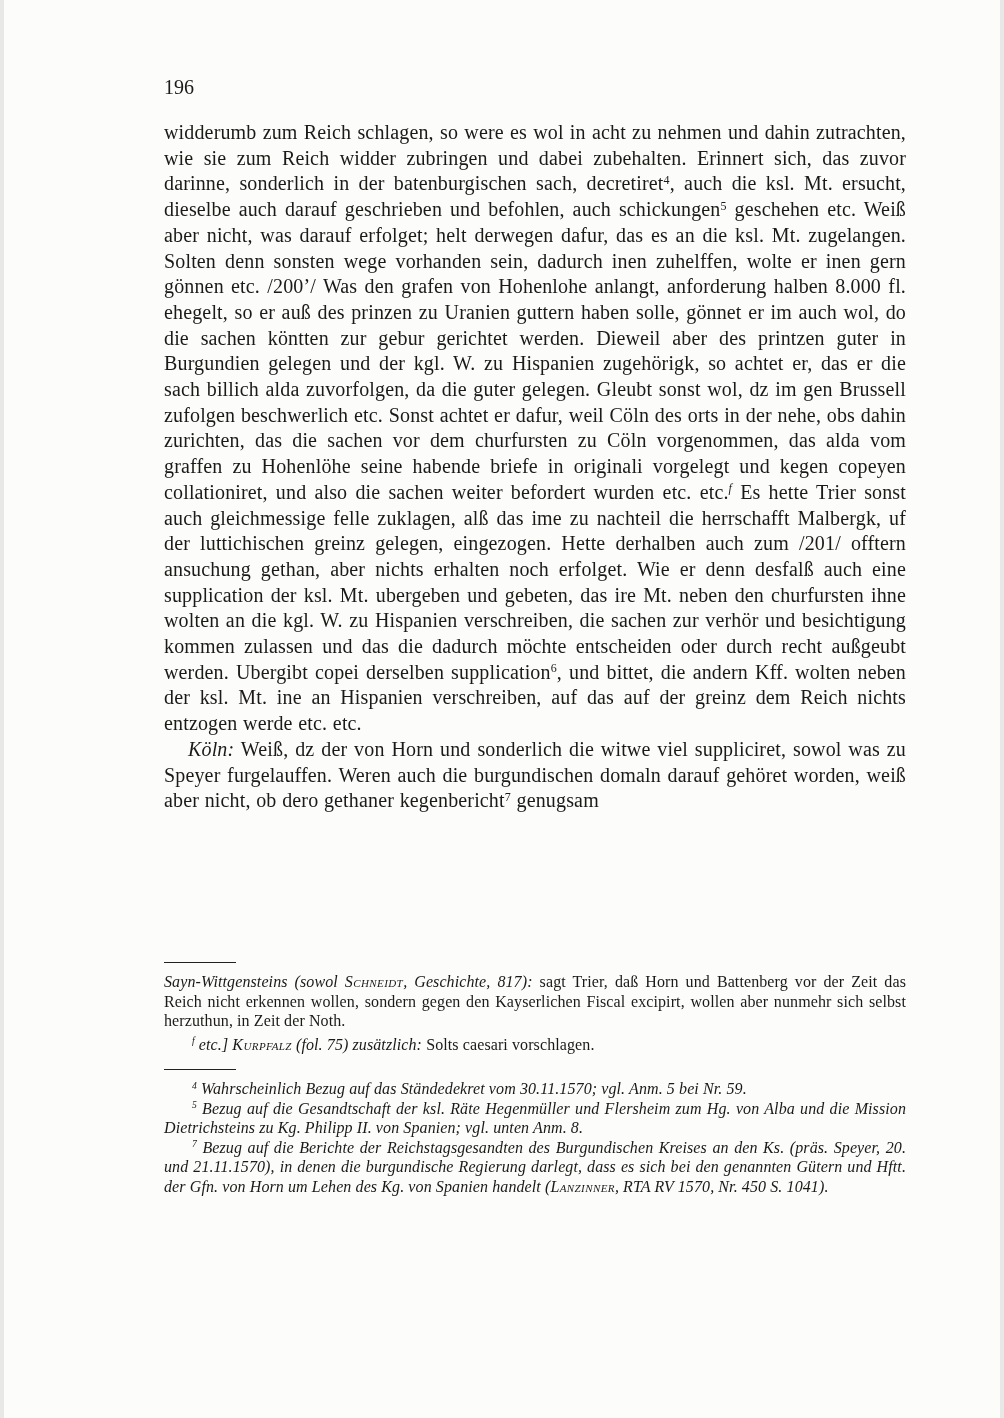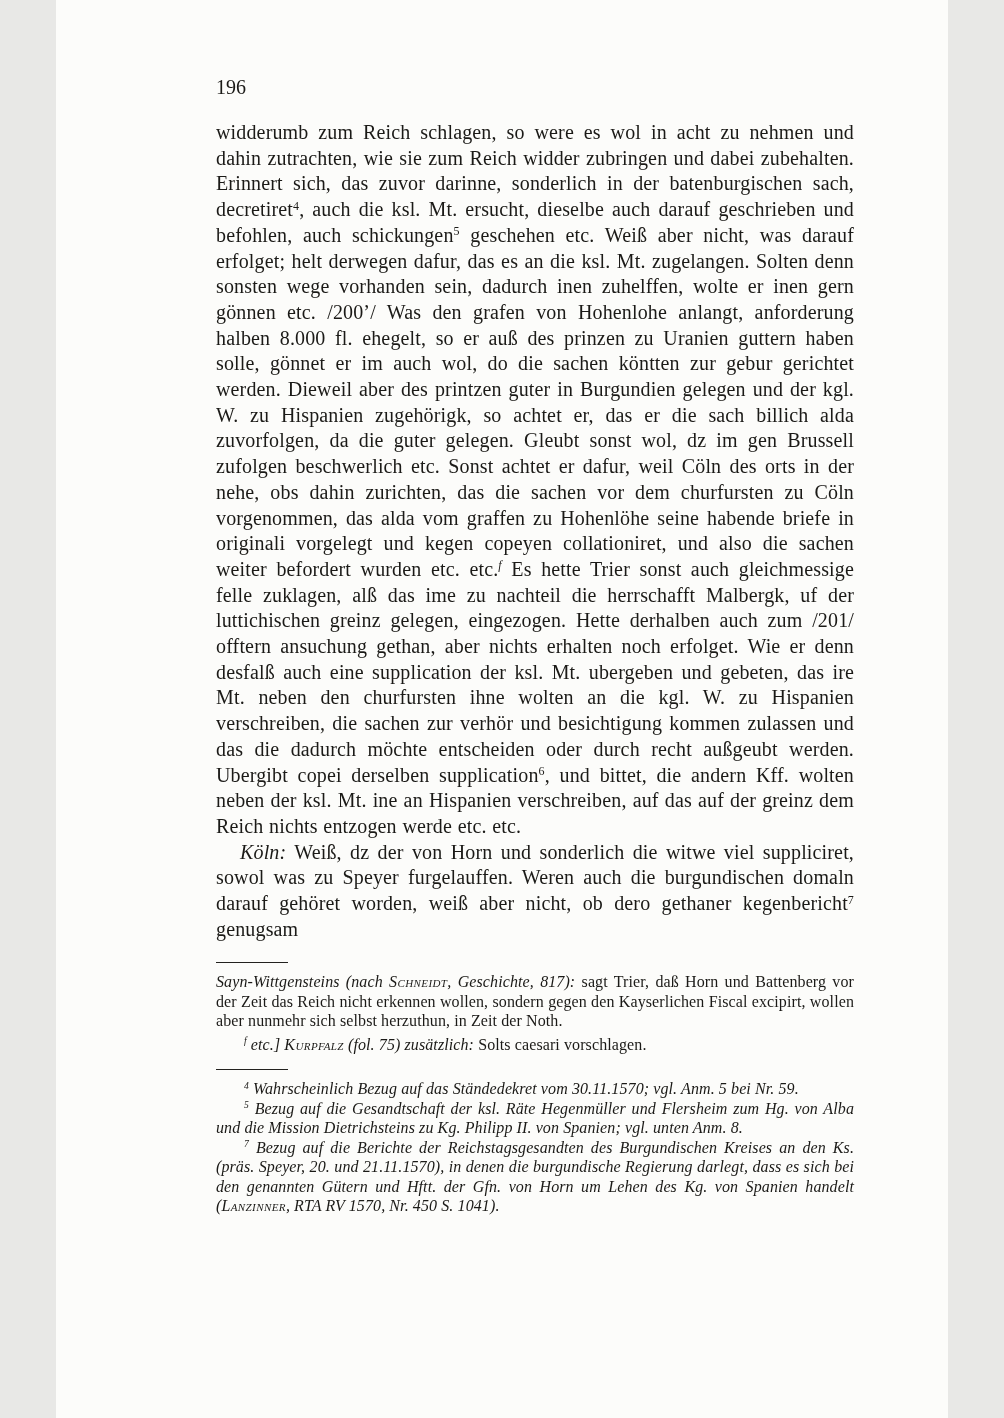--- a/index.html
+++ b/index.html
@@ -2,21 +2,21 @@
 <html lang="de" style="--paper: #fcfcfa; --ink: #1b1a17;"><head>
 <meta charset="utf-8">
 <style>
   :root{
     --paper:#fcfcfa;
     --ink:#1b1a17;
   }
   html,body{margin:0;padding:0;background:#e8e8e6;}
   .page{
     position:relative;
-    width:892px;height:1418px;
+    width:996px;height:1418px;
     margin:0 auto;
     background:var(--paper);
     color:var(--ink);
     font-family:"Liberation Serif", serif;
     box-sizing:border-box;
     padding:76px 94px 0 160px;
     overflow:hidden;
   }
   
   .pagehead{position:relative;height:28px;margin-bottom:16px;}
@@ -72,21 +72,21 @@
 
   <section class="bodytext">
     <p><span>widderumb zum Reich schlagen, so were es wol in acht zu nehmen und dahin zutrachten, wie sie zum Reich widder zubringen und dabei zubehalten. Erinnert sich, das zuvor darinne, sonderlich in der batenburgischen sach, decretiret</span><sup>4</sup><span>, auch die ksl. Mt. ersucht, dieselbe auch darauf geschrieben und befohlen, auch schickungen</span><sup>5</sup><span> geschehen etc. Weiß aber nicht, was darauf erfolget; helt derwegen dafur, das es an die ksl. Mt. zugelangen. Solten denn sonsten wege vorhanden sein, dadurch inen zuhelffen, wolte er inen gern gönnen etc. /200’/ Was den grafen von Hohenlohe anlangt, anforderung halben 8.000 fl. ehegelt, so er auß des prinzen zu Uranien guttern haben solle, gönnet er im auch wol, do die sachen köntten zur gebur gerichtet werden. Dieweil aber des printzen guter in Burgundien gelegen und der kgl. W. zu Hispanien zugehörigk, so achtet er, das er die sach billich alda zuvorfolgen, da die guter gelegen. Gleubt sonst wol, dz im gen Brussell zufolgen beschwerlich etc. Sonst achtet er dafur, weil Cöln des orts in der nehe, obs dahin zurichten, das die sachen vor dem churfursten zu Cöln vorgenommen, das alda vom graffen zu Hohenlöhe seine habende briefe in originali vorgelegt und kegen copeyen collationiret, und also die sachen weiter befordert wurden etc. etc.</span><sup class="i">f</sup><span> Es hette Trier sonst auch gleichmessige felle zuklagen, alß das ime zu nachteil die herrschafft Malbergk, uf der luttichischen greinz gelegen, eingezogen. Hette derhalben auch zum /201/ offtern ansuchung gethan, aber nichts erhalten noch erfolget. Wie er denn desfalß auch eine supplication der ksl. Mt. ubergeben und gebeten, das ire Mt. neben den churfursten ihne wolten an die kgl. W. zu Hispanien verschreiben, die sachen zur verhör und besichtigung kommen zulassen und das die dadurch möchte entscheiden oder durch recht außgeubt werden. Ubergibt copei derselben supplication</span><sup>6</sup><span>, und bittet, die andern Kff. wolten neben der ksl. Mt. ine an Hispanien verschreiben, auf das auf der greinz dem Reich nichts entzogen werde etc. etc.</span></p>
     <p class="indent"><span class="i">Köln:</span><span> Weiß, dz der von Horn und sonderlich die witwe viel suppliciret, sowol was zu Speyer furgelauffen. Weren auch die burgundischen domaln darauf gehöret worden, weiß aber nicht, ob dero gethaner kegenbericht</span><sup>7</sup><span> genugsam</span></p>
   </section>
 
   <div class="notes">
 
     <section class="apparatus">
       <hr class="rule">
-      <p><span class="i">Sayn-Wittgensteins (nach </span><span class="i sc">Schneidt</span><span class="i">, Geschichte, 817):</span><span> sagt Trier, daß Horn und Battenberg vor der Zeit das Reich nicht erkennen wollen, sondern gegen den Kayserlichen Fiscal excipirt, wollen aber nunmehr sich selbst herzuthun, in Zeit der Noth.</span></p>
+      <p><span class="i">Sayn-Wittgensteins (sowol </span><span class="i sc">Schneidt</span><span class="i">, Geschichte, 817):</span><span> sagt Trier, daß Horn und Battenberg vor der Zeit das Reich nicht erkennen wollen, sondern gegen den Kayserlichen Fiscal excipirt, wollen aber nunmehr sich selbst herzuthun, in Zeit der Noth.</span></p>
       <p class="app-indent"><sup class="i">f</sup><span class="i"> etc.] </span><span class="i sc">Kurpfalz</span><span class="i"> (fol. 75) zusätzlich:</span><span> Solts caesari vorschlagen.</span></p>
     </section>
 
     <section class="fnblock">
       <hr class="rule">
       <div class="fnlist">
         <p class="fn"><sup class="i">4</sup><span><span class="i"> Wahrscheinlich Bezug auf das Ständedekret vom 30.11.1570; vgl. Anm. 5 bei Nr. 59.</span></span></p>
         <p class="fn"><sup class="i">5</sup><span><span class="i"> Bezug auf die Gesandtschaft der ksl. Räte Hegenmüller und Flersheim zum Hg. von Alba und die Mission Dietrichsteins zu Kg. Philipp II. von Spanien; vgl. unten Anm. 8.</span></span></p>
         <p class="fn"><sup class="i">7</sup><span><span class="i"> Bezug auf die Berichte der Reichstagsgesandten des Burgundischen Kreises an den Ks. (präs. Speyer, 20. und 21.11.1570), in denen die burgundische Regierung darlegt, dass es sich bei den genannten Gütern und Hftt. der Gfn. von Horn um Lehen des Kg. von Spanien handelt (</span><span class="i sc">Lanzinner</span><span class="i">, RTA RV 1570, Nr. 450 S. 1041).</span></span></p>
       </div>

